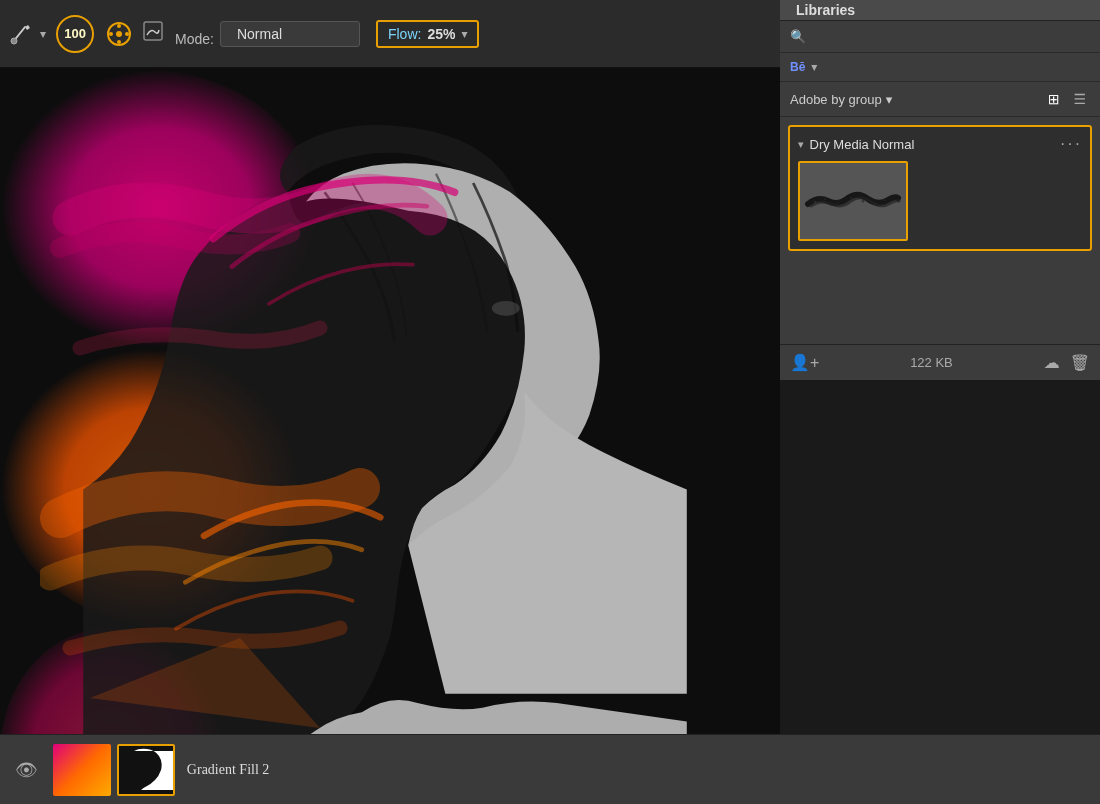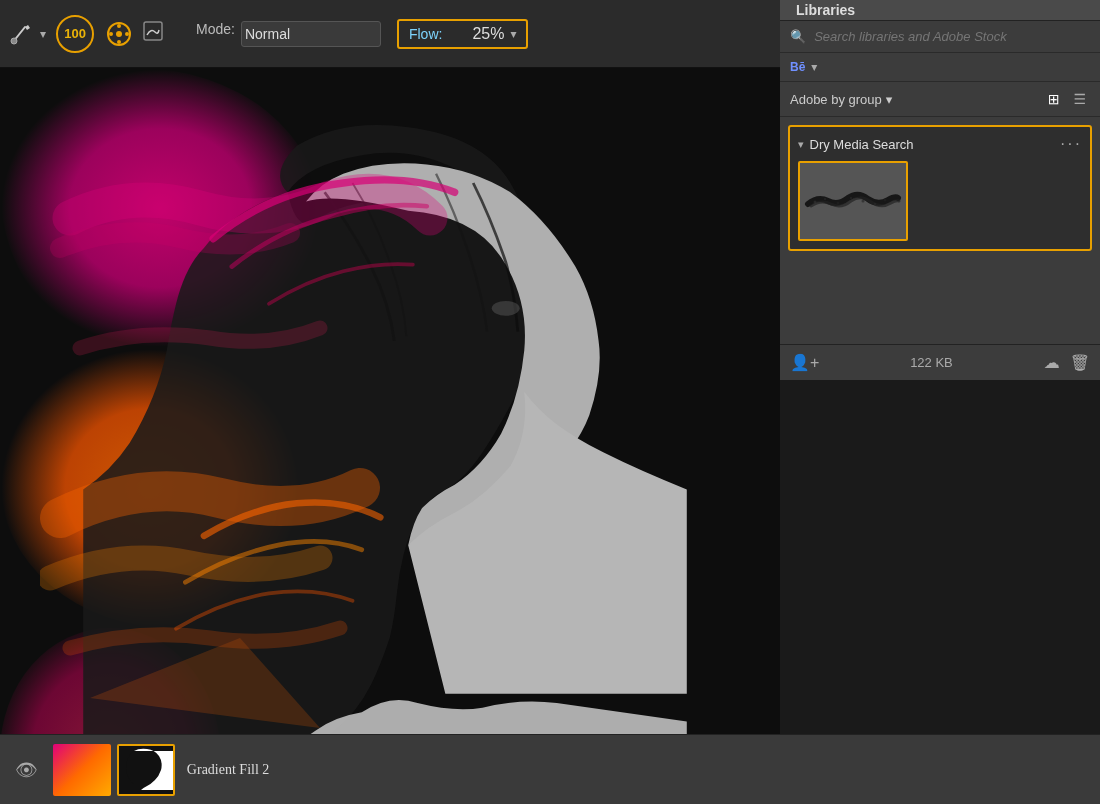--- a/index.html
+++ b/index.html
@@ -49,44 +49,44 @@
     .brush-size-circle {
       width: 38px;
       height: 38px;
       border-radius: 50%;
       border: 2px solid #e8a000;
       display: flex;
       align-items: center;
       justify-content: center;
     }
     .brush-size-text {
-      color: #eab308;
+      color: #fef9c3;
       font-size: 13px;
       font-weight: bold;
     }
     .brush-icon {
       color: #aaa;
       font-size: 18px;
     }
     .mode-section {
       display: flex;
-      align-items: flex-start;
+      align-items: flex-end;
       gap: 6px;
-      margin-left: 24px;
+      margin-left: 3px;
     }
     .mode-label {
       color: #bbb;
       font-size: 14px;
     }
     .mode-select {
       background: #3a3a3a;
       border: 1px solid #555;
       color: #ddd;
       font-size: 14px;
-      padding: 4px 3px;
+      padding: 4px 16px;
       border-radius: 3px;
       cursor: pointer;
       appearance: none;
       -webkit-appearance: none;
       width: 140px;
     }
     .flow-section {
       display: flex;
       align-items: center;
       gap: 6px;
@@ -94,23 +94,22 @@
       border: 2px solid #e8a000;
       padding: 4px 10px;
       border-radius: 3px;
     }
     .flow-label {
       color: #7dd3fc;
       font-size: 14px;
     }
     .flow-value {
       color: #ddd;
-      font-size: 16px;
-      font-weight: normal;
-      margin-left: 24px;
+      font-size: 14px;
+      font-weight: bold;
     }
     .flow-chevron {
       color: #aaa;
       font-size: 12px;
     }
 
     
     .canvas-area {
       position: absolute;
       top: 68px;
@@ -551,21 +550,20 @@
 </div>
 
 <div class="libraries-panel">
 
   <div class="panel-tab">
     <span class="panel-tab-text">Libraries</span>
   </div>
 
   <div class="search-bar">
     <span class="search-icon-span">🔍</span>
-    <input class="search-input" type="text" placeholder="Search libraries and Adobe Stock" style="">
   </div>
 
   <div class="library-selector">
     <span class="behance-icon" style="font-size:12px; color:#7090ff; font-weight:bold;">Bē</span>
     <span class="library-chevron">▾</span>
   </div>
 
   <div class="view-controls">
     <div class="view-by-btn">
       <span>Adobe by group</span>
@@ -575,21 +573,21 @@
       <span class="view-icon-btn active">⊞</span>
       <span class="view-icon-btn">☰</span>
     </div>
   </div>
 
   <div class="library-content">
     <div class="brush-group">
       <div class="brush-group-header">
         <div class="brush-group-title-area">
           <span class="group-chevron">▾</span>
-          <span class="brush-group-title">Dry Media Search</span>
+          <span class="brush-group-title">Dry Media Normal</span>
         </div>
         <span class="group-menu">···</span>
       </div>
       <div class="brush-grid">
         <div class="brush-thumbnail">
 
           <svg class="brush-stroke-svg" viewBox="0 0 100 30" xmlns="http://www.w3.org/2000/svg">
             <path d="M 5 18 Q 15 10 25 15 Q 35 20 45 12 Q 55 5 65 13 Q 75 20 85 14 Q 92 10 95 12" fill="none" stroke="#111" stroke-width="6" stroke-linecap="round" opacity="0.9"></path>
             <path d="M 8 20 Q 18 13 28 18 Q 38 23 48 15 Q 58 8 68 16 Q 78 23 88 17 Q 93 14 96 15" fill="none" stroke="#222" stroke-width="3" stroke-linecap="round" opacity="0.7"></path>
 

